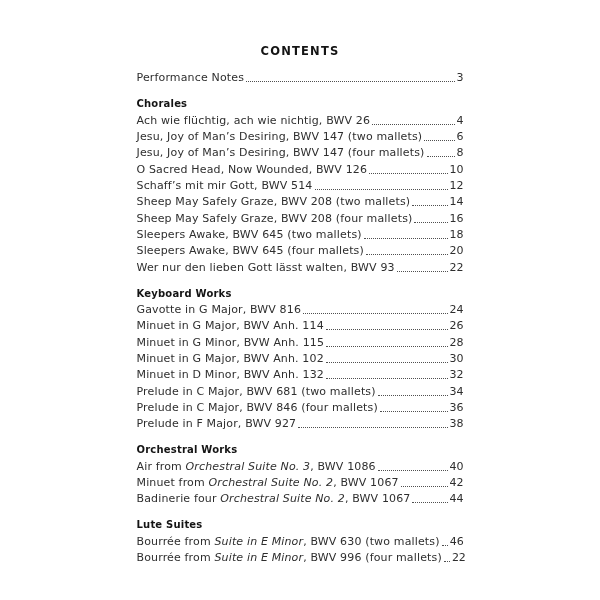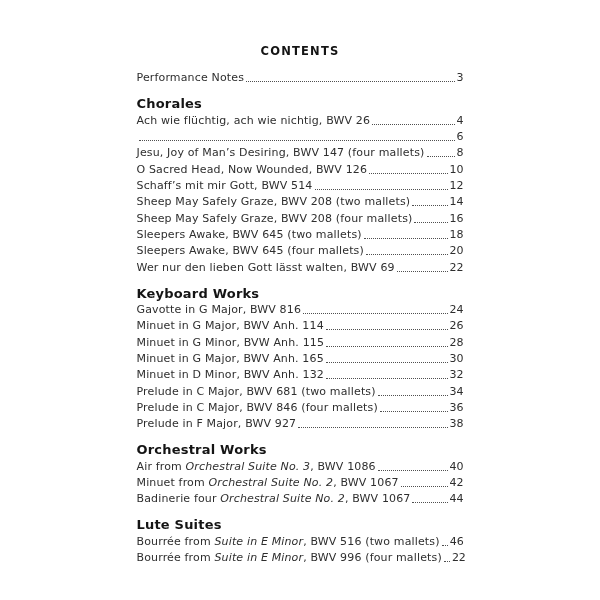--- a/index.html
+++ b/index.html
@@ -30,21 +30,21 @@
     letter-spacing: 1.2px;
     color: var(--heading-color, #141414);
   }
   .front-matter {
     margin-top: 12px;
   }
   .toc-section {
     margin-top: 10px;
   }
   .sec-heading {
-    font-size: 13px;
+    font-size: 10px;
     line-height: 16.3px;
     font-weight: bold;
     color: var(--heading-color, #141414);
     letter-spacing: 0.2px;
   }
   .entry {
     display: flex;
     align-items: flex-end;
     height: 16.3px;
     box-sizing: border-box;
@@ -84,20 +84,21 @@
       </div>
     <div id="toc-sections">
         <div class="toc-section">
           <div class="sec-heading">Chorales</div>
           <div class="entry">
             <span class="t"><span>Ach wie flüchtig, ach wie nichtig, BWV 26</span></span>
             <span class="leader"></span>
             <span class="pg">4</span>
           </div>
           <div class="entry">
+            <span class="t"><span>Jesu, Joy of Man’s Desiring, BWV 147 (two mallets)</span></span>
             <span class="leader"></span>
             <span class="pg">6</span>
           </div>
           <div class="entry">
             <span class="t"><span>Jesu, Joy of Man’s Desiring, BWV 147 (four mallets)</span></span>
             <span class="leader"></span>
             <span class="pg">8</span>
           </div>
           <div class="entry">
             <span class="t"><span>O Sacred Head, Now Wounded, BWV 126</span></span>
@@ -123,21 +124,21 @@
             <span class="t"><span>Sleepers Awake, BWV 645 (two mallets)</span></span>
             <span class="leader"></span>
             <span class="pg">18</span>
           </div>
           <div class="entry">
             <span class="t"><span>Sleepers Awake, BWV 645 (four mallets)</span></span>
             <span class="leader"></span>
             <span class="pg">20</span>
           </div>
           <div class="entry">
-            <span class="t"><span>Wer nur den lieben Gott lässt walten, BWV 69</span></span>
+            <span class="t"><span>Wer nur den lieben Gott lässt walten, BWV 93</span></span>
             <span class="leader"></span>
             <span class="pg">22</span>
           </div>
         </div>
         <div class="toc-section">
           <div class="sec-heading">Keyboard Works</div>
           <div class="entry">
             <span class="t"><span>Gavotte in G Major, BWV 816</span></span>
             <span class="leader"></span>
             <span class="pg">24</span>
@@ -146,21 +147,21 @@
             <span class="t"><span>Minuet in G Major, BWV Anh. 114</span></span>
             <span class="leader"></span>
             <span class="pg">26</span>
           </div>
           <div class="entry">
             <span class="t"><span>Minuet in G Minor, BVW Anh. 115</span></span>
             <span class="leader"></span>
             <span class="pg">28</span>
           </div>
           <div class="entry">
-            <span class="t"><span>Minuet in G Major, BWV Anh. 165</span></span>
+            <span class="t"><span>Minuet in G Major, BWV Anh. 102</span></span>
             <span class="leader"></span>
             <span class="pg">30</span>
           </div>
           <div class="entry">
             <span class="t"><span>Minuet in D Minor, BWV Anh. 132</span></span>
             <span class="leader"></span>
             <span class="pg">32</span>
           </div>
           <div class="entry">
             <span class="t"><span>Prelude in C Major, BWV 681 (two mallets)</span></span>
@@ -192,21 +193,21 @@
           </div>
           <div class="entry">
             <span class="t"><span>Badinerie four </span><em>Orchestral Suite No. 2</em><span>, BWV 1067</span></span>
             <span class="leader"></span>
             <span class="pg">44</span>
           </div>
         </div>
         <div class="toc-section">
           <div class="sec-heading">Lute Suites</div>
           <div class="entry">
-            <span class="t"><span>Bourrée from </span><em>Suite in E Minor</em><span>, BWV 516 (two mallets)</span></span>
+            <span class="t"><span>Bourrée from </span><em>Suite in E Minor</em><span>, BWV 630 (two mallets)</span></span>
             <span class="leader"></span>
             <span class="pg">46</span>
           </div>
           <div class="entry">
             <span class="t"><span>Bourrée from </span><em>Suite in E Minor</em><span>, BWV 996 (four mallets)</span></span>
             <span class="leader"></span>
             <span class="pg">22</span>
           </div>
         </div>
       </div>

